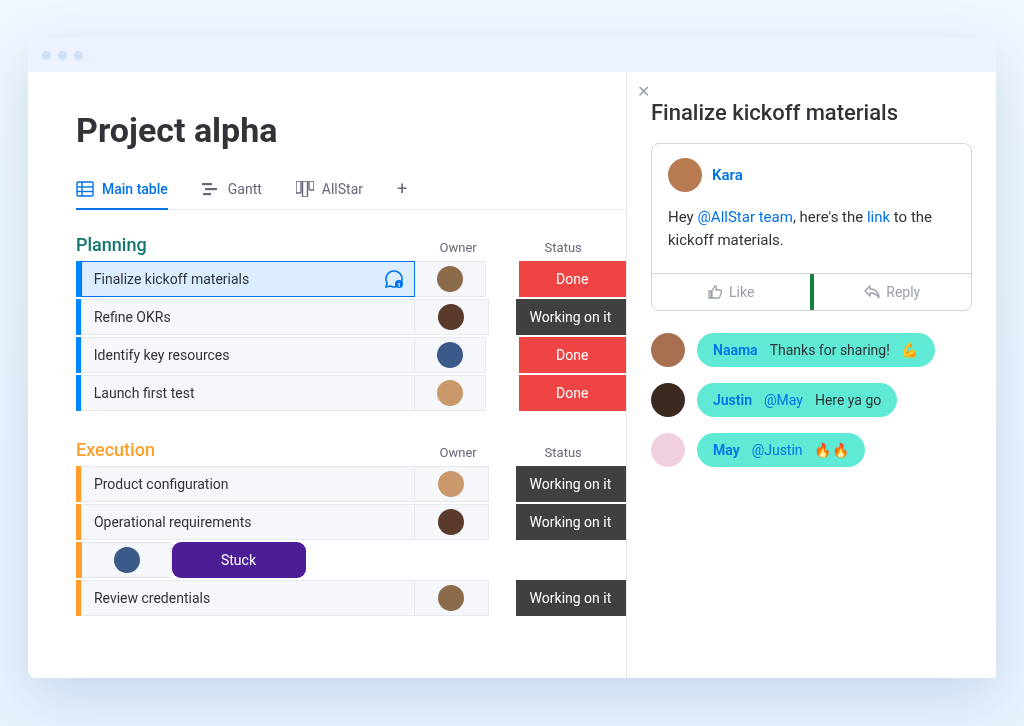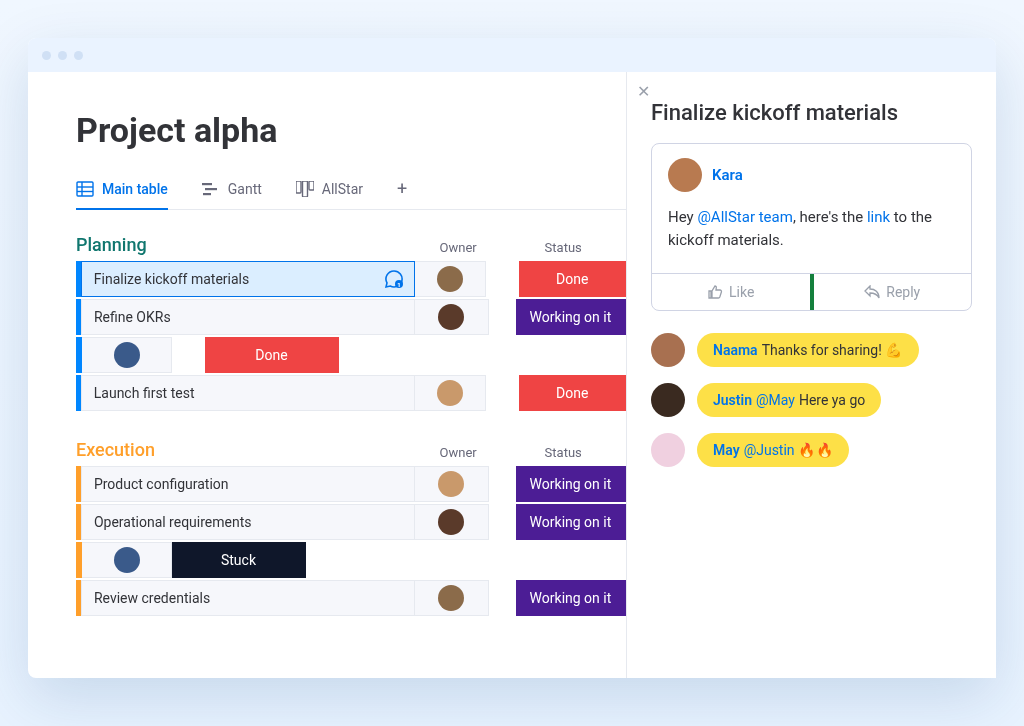--- a/index.html
+++ b/index.html
@@ -27,37 +27,37 @@
 .row-bar { width: 6px; }
 .row-bar.blue { background: #0086ff; }
 .row-bar.orange { background: #ff9f2a; }
 .row-name { flex: 0 0 334px; background: #f6f7fb; border: 1px solid #e6e9ef; display: flex; align-items: center; padding: 0 12px; font-size: 14px; color: #323338; position: relative; cursor: pointer; }
 .row-name.selected { background: #dbeeff; border-color: #0073ea; }
 .row-chat-ico { position: absolute; right: 10px; color: #0073ea; }
 .row-owner { width: 90px; background: #f6f7fb; border: 1px solid #e6e9ef; border-left: none; display: flex; align-items: center; justify-content: center; cursor: pointer; }
 .avatar { width: 26px; height: 26px; border-radius: 50%; display: flex; align-items: center; justify-content: center; font-size: 11px; color: #fff; font-weight: 600; }
 .row-status { width: 134px; display: flex; align-items: center; justify-content: center; color: #fff; font-size: 14px; cursor: pointer; border: 1px solid transparent; border-left: none; }
 .status-done { background: #ef4444; margin-left: 33px; }
-.status-working { background: #4c1d95; margin-left: 27px; }
-.status-stuck { background: #0f172a; }
+.status-working { background: #404040; margin-left: 27px; }
+.status-stuck { background: #4c1d95; border-radius: 9px; }
 .side-panel { width: 370px; border-left: 1px solid #e6e9ef; background: #fff; padding: 16px 24px 24px 24px; position: relative; }
 .close-x { position: absolute; top: 10px; left: 10px; color: #9aa0ab; font-size: 16px; cursor: pointer; }
 .side-title { font-size: 22px; font-weight: 500; color: #323338; margin: 12px 0 18px 0; }
 .comment-card { border: 1px solid #d0d4e4; border-radius: 8px; overflow: hidden; margin-bottom: 22px; }
 .comment-body { padding: 14px 16px 22px 16px; }
 .comment-author-row { display: flex; align-items: center; gap: 10px; margin-bottom: 14px; }
 .comment-author { color: #0073ea; font-weight: 600; font-size: 15px; }
 .comment-text { font-size: 15px; color: #323338; line-height: 1.5; }
 .mention { color: #0073ea; }
 .link { color: #0073ea; }
 .comment-actions { display: flex; border-top: 1px solid #d0d4e4; }
 .comment-action { flex: 1; text-align: center; padding: 10px 0; font-size: 14px; color: #9aa0ab; cursor: pointer; display: flex; align-items: center; justify-content: center; gap: 6px; }
 .comment-action:first-child { border-right: 4px solid #15803d; }
 .reply-row { display: flex; align-items: center; gap: 12px; margin-bottom: 16px; }
-.reply-bubble { background: #fde047; border-radius: 18px; padding: 9px 16px; font-size: 14px; color: #323338; display: flex; align-items: center; gap: 4px; }
+.reply-bubble { background: #5eead4; border-radius: 18px; padding: 9px 16px; font-size: 14px; color: #323338; display: flex; align-items: center; gap: 12px; }
 .reply-author { color: #0073ea; font-weight: 600; }
 .avatar.sm { width: 34px; height: 34px; flex-shrink: 0; }
 svg { display: block; }
 </style>
 </head>
 <body>
 
 <div class="browser-frame">
   <div class="browser-chrome">
     <span class="chrome-dot"></span>
@@ -136,20 +136,23 @@
               </div>
             <div class="row-owner">
                 <span class="avatar" style="background:#5a3a2a"></span>
               </div>
             <div class="row-status status-working">
                 <span>Working on it</span>
               </div>
           </div>
           <div class="row">
             <div class="row-bar blue"></div>
+            <div class="row-name">
+                <span>Identify key resources</span>
+              </div>
             <div class="row-owner">
                 <span class="avatar" style="background:#3a5a8a"></span>
               </div>
             <div class="row-status status-done">
                 <span>Done</span>
               </div>
           </div>
           <div class="row">
             <div class="row-bar blue"></div>
             <div class="row-name">

